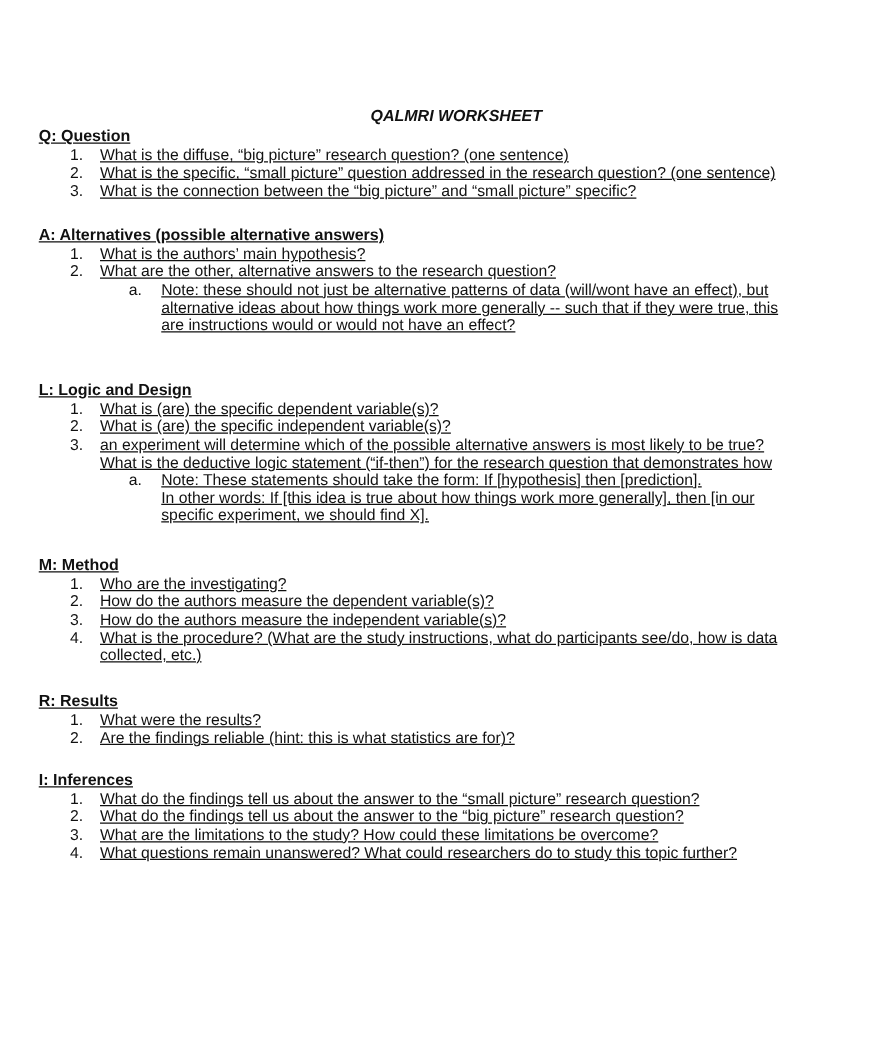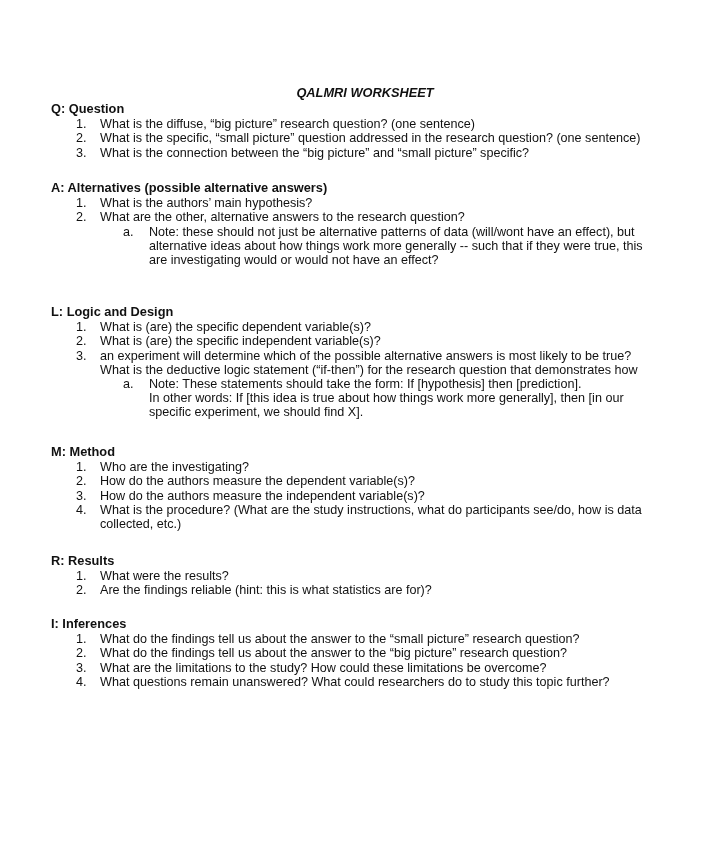--- a/index.html
+++ b/index.html
@@ -5,21 +5,21 @@
   html, body { margin: 0; padding: 0; background: #ffffff; }
   body {
     width: 703px; height: 851px; position: relative; overflow: hidden;
     font-family: "Liberation Sans", sans-serif; color: #111111;
     font-size: 12.6px; line-height: 14.2px;
   }
   .title {
     position: absolute; top: 86px; left: 0; width: 730px; text-align: center;
     font-weight: bold; font-style: italic; font-size: 12.8px;
   }
-  .section { position: absolute; left: 51px; width: 640px; }
+  .section { position: absolute; left: 31px; width: 640px; text-decoration: underline; }
   .sec-head { font-weight: bold; font-size: 12.8px; margin: 0 0 1px 0; }
   .item { position: relative; padding-left: 49px; margin: 0; }
   .item .num { position: absolute; left: 25px; top: 0; }
   .sub { position: relative; padding-left: 98px; margin: 0; }
   .sub .num { position: absolute; left: 72px; top: 0; }
   .line { display: block; white-space: nowrap; }
 </style>
 </head>
 <body>
 
@@ -48,21 +48,21 @@
     <span class="line">What is the authors’ main hypothesis?</span>
   </div>
   <div class="item">
     <span class="num">2.</span>
     <span class="line">What are the other, alternative answers to the research question?</span>
   </div>
   <div class="sub">
     <span class="num">a.</span>
     <span class="line">Note: these should not just be alternative patterns of data (will/wont have an effect), but</span>
     <span class="line">alternative ideas about how things work more generally -- such that if they were true, this</span>
-    <span class="line">are investigating would or would not have an effect?</span>
+    <span class="line">are instructions would or would not have an effect?</span>
   </div>
 </div>
 
 <div class="section" style="top:305px;">
   <div class="sec-head">L: Logic and Design</div>
   <div class="item">
     <span class="num">1.</span>
     <span class="line">What is (are) the specific dependent variable(s)?</span>
   </div>
   <div class="item">

